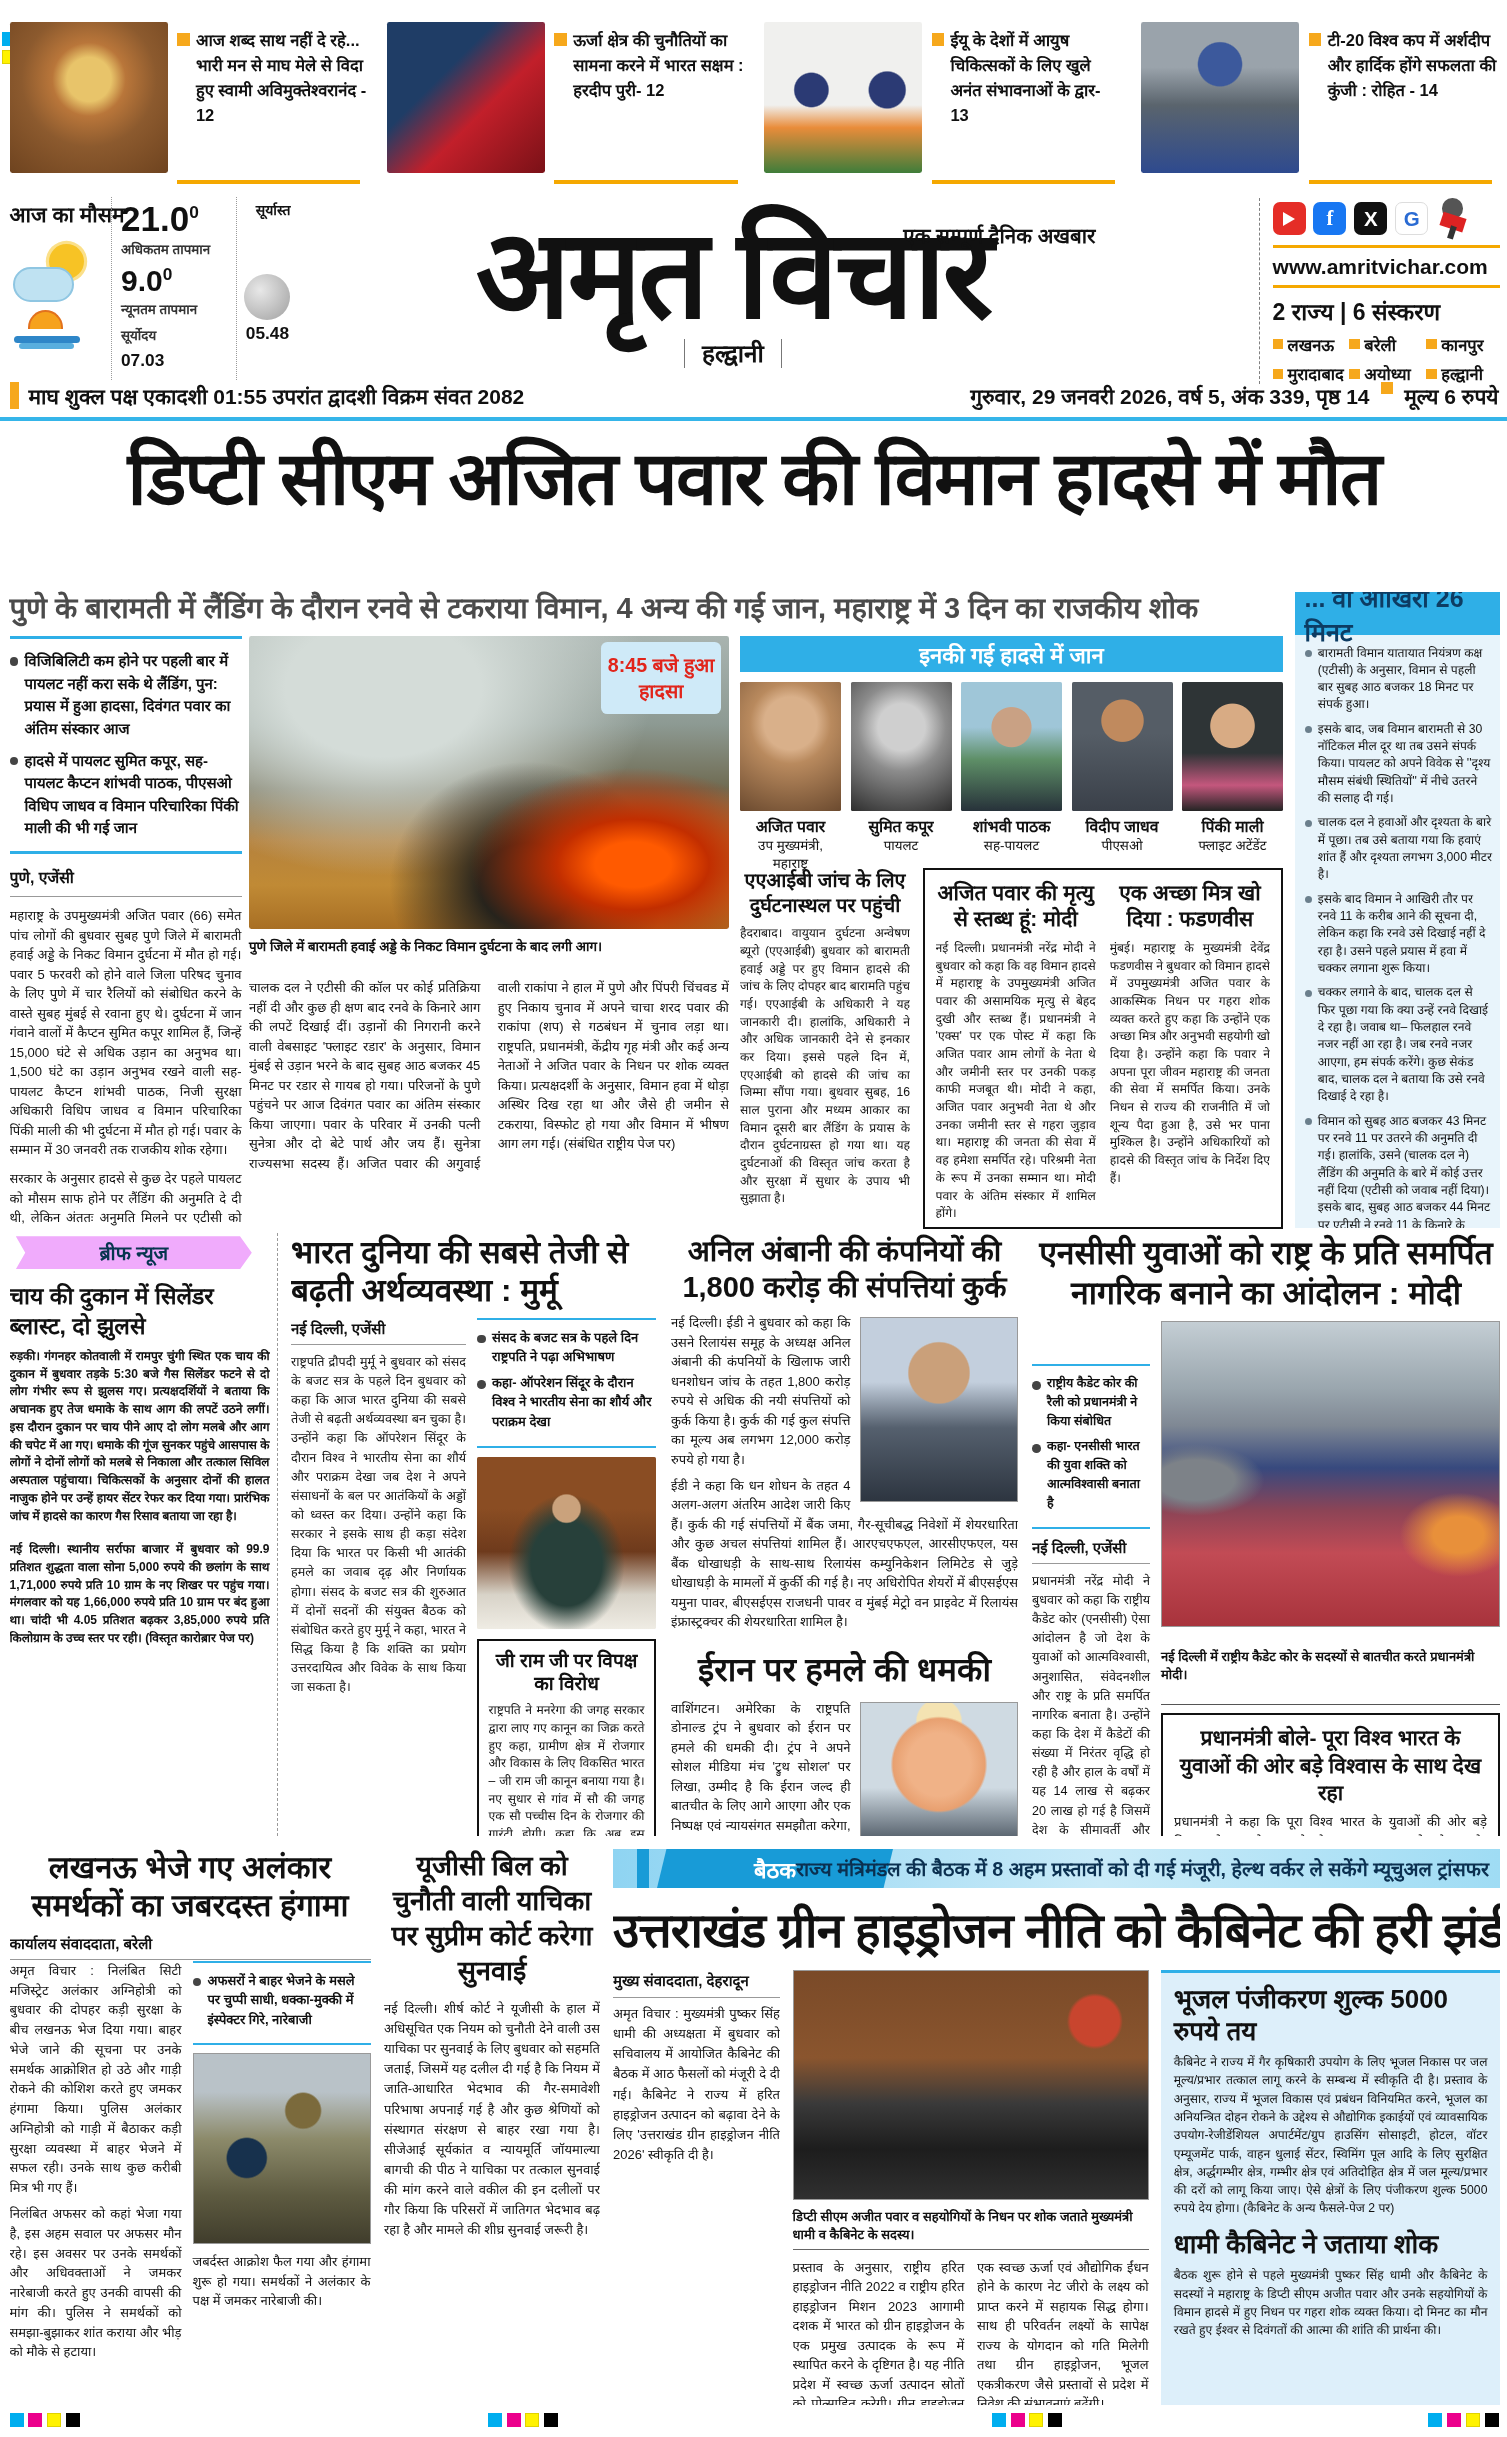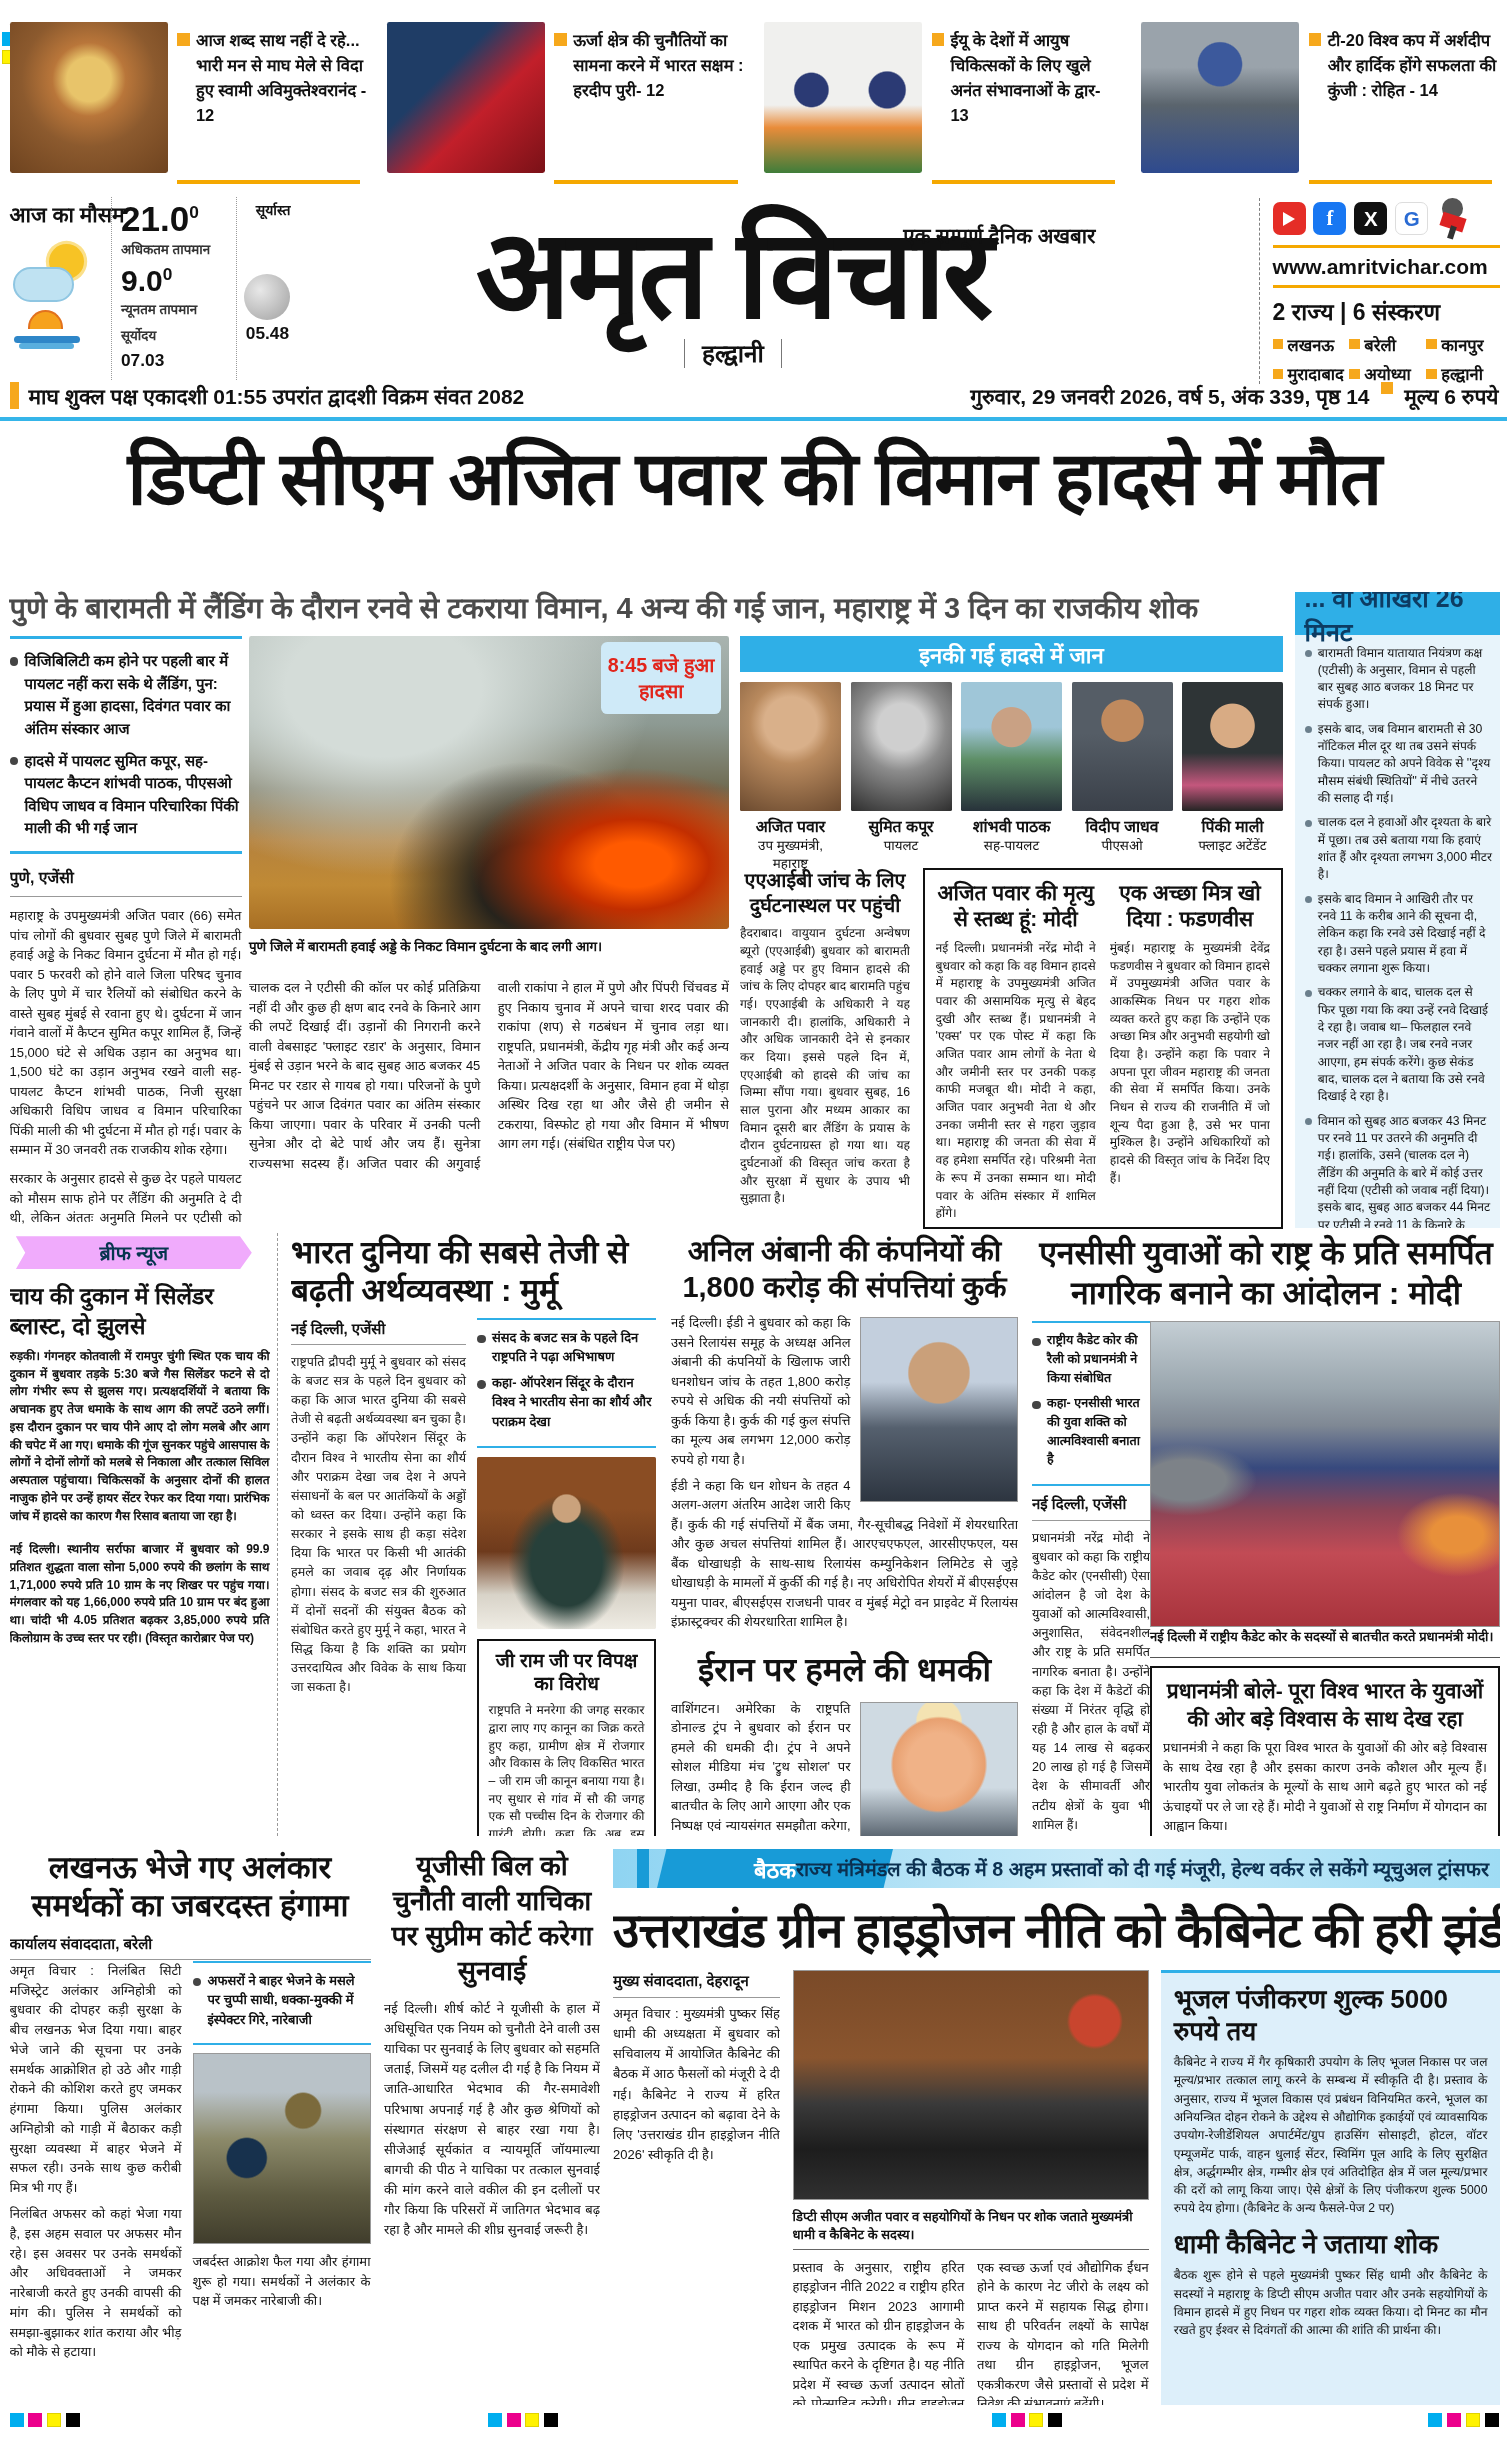--- a/index.html
+++ b/index.html
@@ -143,29 +143,29 @@
   .amb-photo{float:right;width:158px;height:185px;margin:3.2px 0 7.9px 9.5px;border:0.8px solid #999;background:
      radial-gradient(circle at 50% 30%,#caa07a 0 20%,transparent 21%),
      linear-gradient(180deg,#c3cfdd 0 35%,#55606e 60%,#2d3540 100%);}
   .iran h3{margin:14px 0 7.9px;font-size:33px;font-weight:900;text-align:center;}
   .trump-photo{float:right;width:158px;height:156px;margin:3.2px 0 6.3px 9.5px;border:0.8px solid #999;background:
      radial-gradient(circle at 50% 40%,#f0b287 0 26%,#e8a070 38%,transparent 40%),
      radial-gradient(circle at 50% 12%,#f4e3b2 0 14%,transparent 15%),
      linear-gradient(180deg,#cfdae2 0 55%,#2b3642 100%);}
   .ncc{left:1032px;top:0;width:468px;height:603px;}
   .ncc h2{margin:0 0 7.9px;font-size:32px;font-weight:900;line-height:1.25;text-align:center;}
-  .n-cols{display:flex;}
+  .n-cols{display:flex;gap:11px;align-items:center;}
   .n-a{width:118px;flex:none;}
   .n-a .point{font-size:12.6px;}
   .n-b{flex:1;}
   .ncc-photo{height:306px;border:0.8px solid #999;background:
      radial-gradient(ellipse at 10% 52%,#7d8288 0 9%,transparent 16%),
      radial-gradient(ellipse at 88% 70%,#e8903a 0 6%,transparent 14%),
      linear-gradient(180deg,#c4ced4 0%,#9aa6ae 22%,#7f8894 34%,#37497e 48%,#8c4456 62%,#c24b55 76%,#a8333c 100%);}
-  .n-cap{font-size:13px;font-weight:700;margin-top:0;padding-bottom:12px;border-bottom:1.6px solid #555;}
+  .n-cap{font-size:13px;font-weight:700;margin-top:20px;padding-bottom:21px;border-bottom:1.6px solid #555;}
   .nbox{border:2.4px solid #111;padding:9.5px 11px;margin-top:7.9px;}
   .nbox h3{margin:0;font-size:21px;font-weight:900;text-align:center;line-height:1.3;}
   .nbox .bd{font-size:13px;line-height:1.5;margin-top:6.3px;}
   
   .bot{left:0;top:1849px;width:1508px;height:561px;}
   .alankar{left:9.5px;top:0;width:361px;height:556px;}
   .alankar h2{margin:0;font-size:31px;font-weight:900;line-height:1.22;text-align:center;}
   .a-byline{font-size:15px;font-weight:700;margin-top:7.9px;padding-bottom:6.3px;border-bottom:1.6px solid #999;}
   .a-cols{display:flex;gap:11px;margin-top:1px;}
   .a-a{width:172px;flex:none;font-size:13px;line-height:1.52;}

